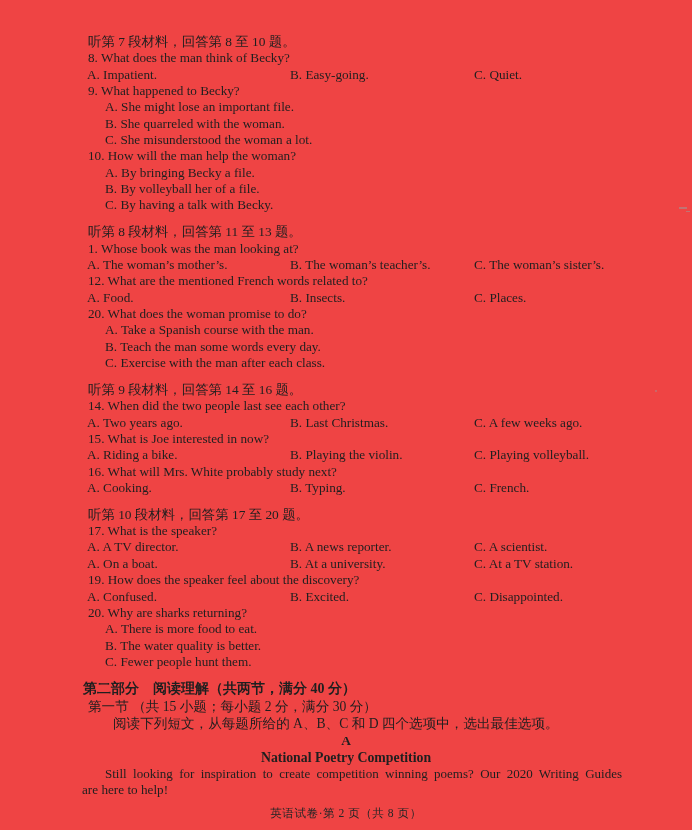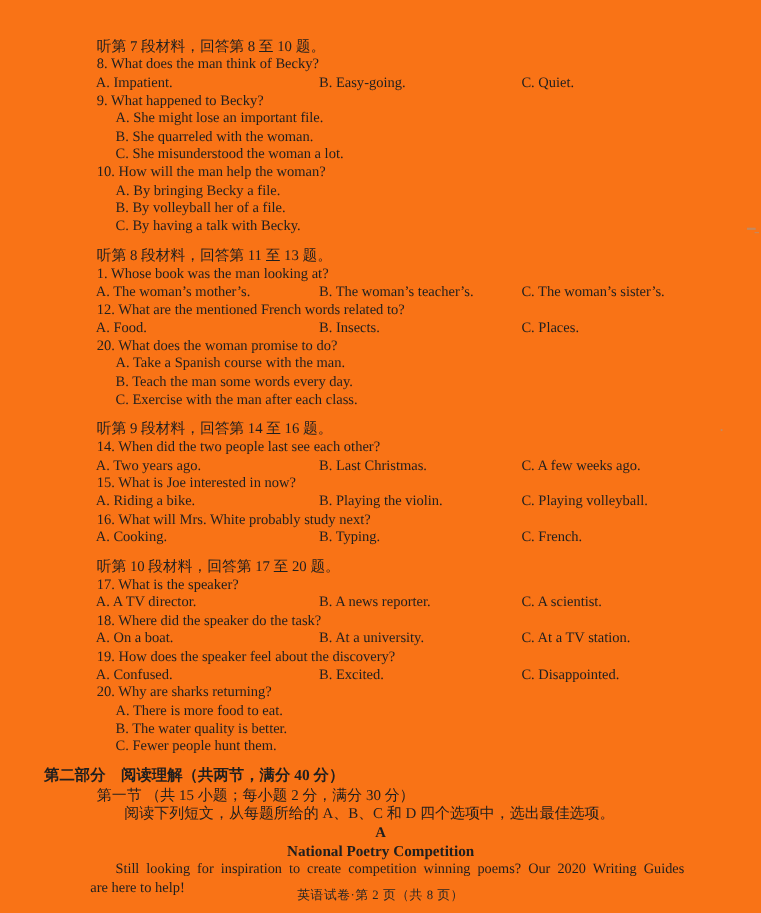--- a/index.html
+++ b/index.html
@@ -1,40 +1,40 @@
 <!DOCTYPE html>
 <html><head>
 <meta charset="utf-8">
 <style>
   html,body{margin:0;padding:0;background:#ddd;}
   .page{
     position:relative;
     width:692px;height:830px;
     margin:0 auto;
-    background:#f97316;
+    background:#ef4444;
     box-sizing:border-box;
     padding-top:34px;
     overflow:hidden;
     font-family:"Liberation Serif","DejaVu Serif",serif;
     color:#1f1f1f;
   }
   .line{font-size:13.2px;line-height:16.35px;white-space:nowrap;}
   .section{margin-top:10.5px;}
   .section:first-child{margin-top:0;}
   .sec-instr{margin-left:88px;font-size:13.4px;}
   .qline{margin-left:88px;}
   .opt-stack{margin-left:105px;}
   .opt-row{position:relative;height:16.35px;}
   .opt-row .copt{position:absolute;top:0;white-space:nowrap;font-size:13.2px;}
   .c0{left:87px;}
   .c1{left:290px;}
   .c2{left:474px;}
 
   .part2{margin-top:10px;}
-  .p2-header{margin-left:40px;font-weight:700;font-size:14px;line-height:17.5px;white-space:nowrap;}
+  .p2-header{margin-left:83px;font-weight:700;font-size:14px;line-height:17.5px;white-space:nowrap;}
   .p2-line{margin-left:88px;font-size:13.6px;line-height:17px;white-space:nowrap;}
   .p2-instr{margin-left:113px;font-size:13.6px;line-height:17px;white-space:nowrap;}
   .center{text-align:center;white-space:nowrap;}
   .passage-label{font-weight:700;font-size:13.4px;line-height:17px;}
   .passage-title{font-weight:700;font-size:13.8px;line-height:17px;}
   .passage-l1{
     margin-left:82px;width:540px;text-indent:23px;
     font-size:13px;line-height:16.5px;
     text-align:justify;text-align-last:justify;
     white-space:nowrap;overflow:hidden;
@@ -114,21 +114,20 @@
         </div>
       </div>
       <div class="section">
         <div class="line sec-instr">听第 10 段材料，回答第 17 至 20 题。</div>
         <div class="line qline">17. What is the speaker?</div>
         <div class="opt-row">
           <span class="copt c0">A. A TV director.</span>
           <span class="copt c1">B. A news reporter.</span>
           <span class="copt c2">C. A scientist.</span>
         </div>
-        <div class="line qline">18. Where did the speaker do the task?</div>
         <div class="opt-row">
           <span class="copt c0">A. On a boat.</span>
           <span class="copt c1">B. At a university.</span>
           <span class="copt c2">C. At a TV station.</span>
         </div>
         <div class="line qline">19. How does the speaker feel about the discovery?</div>
         <div class="opt-row">
           <span class="copt c0">A. Confused.</span>
           <span class="copt c1">B. Excited.</span>
           <span class="copt c2">C. Disappointed.</span>

